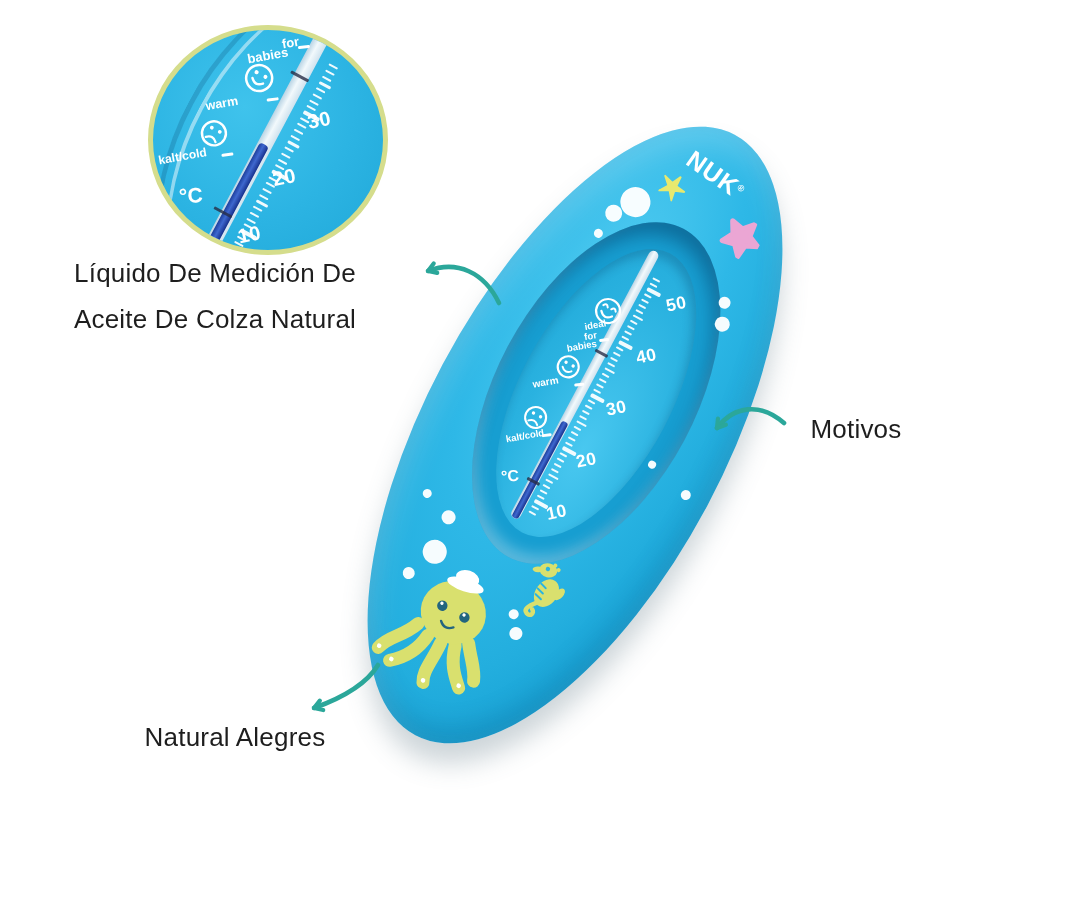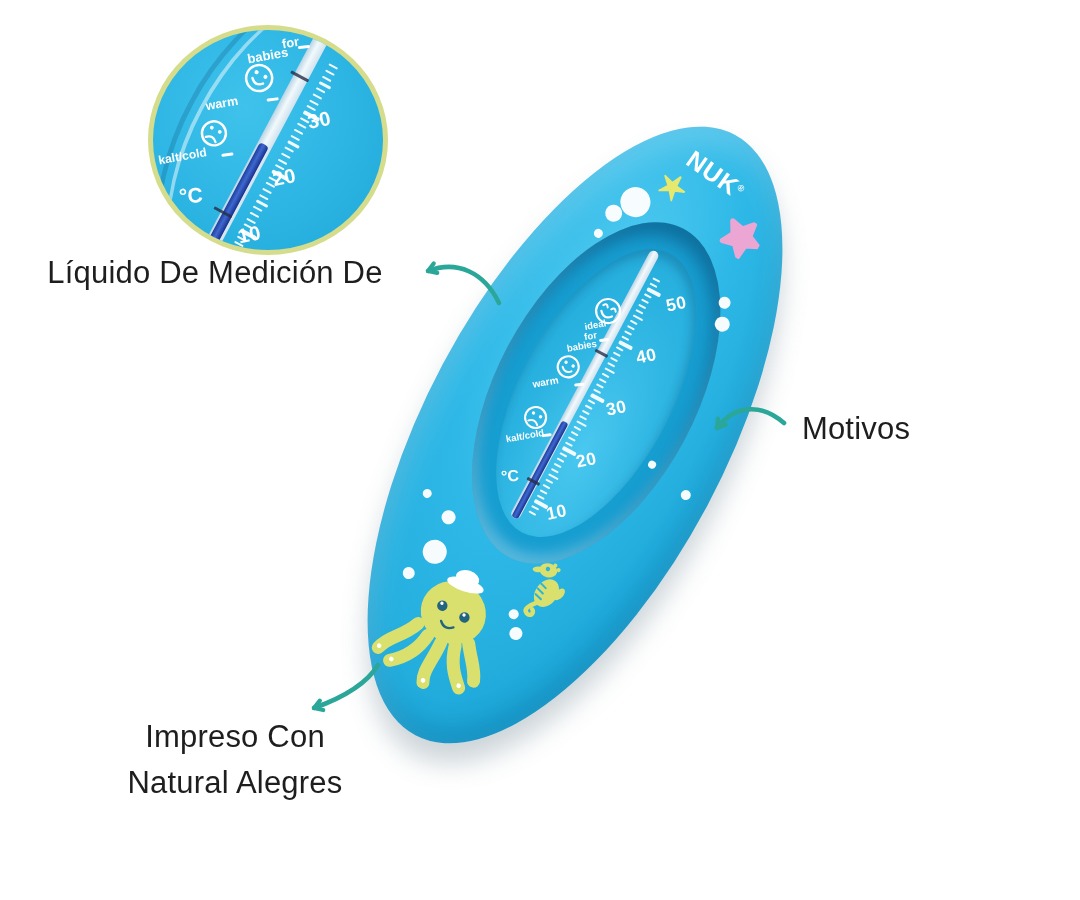--- a/index.html
+++ b/index.html
@@ -2,21 +2,21 @@
 <html><head>
 <meta charset="utf-8">
 <style>
   html,body{margin:0;padding:0;background:#ffffff;}
   #canvas{position:relative;width:1080px;height:900px;background:#ffffff;overflow:hidden;
           font-family:"Liberation Sans",sans-serif;}
   .abs{position:absolute;}
 
   
   .annotation{position:absolute;text-align:center;color:#1e1e1e;font-weight:500;
-              font-size:31px;line-height:46px;letter-spacing:.2px;}
+              font-size:26px;line-height:46px;letter-spacing:.2px;}
 
   
   #product{position:absolute;left:425px;top:95px;width:300px;height:680px;border-radius:50%;
            transform:rotate(28deg);transform-origin:center;
            background:radial-gradient(ellipse at 38% 32%, #55cef2 0%, #2eb8e7 38%, #23aede 62%, #149fd3 84%, #0d92c6 100%);
            box-shadow:9px 18px 26px rgba(90,115,130,.30), inset 10px 14px 30px rgba(255,255,255,.22), inset -8px -14px 24px rgba(0,60,100,.18);}
   #window-ridge{position:absolute;left:49px;top:107px;width:200px;height:372px;border-radius:50%;
            background:#179ed1;
            box-shadow:inset 0 14px 18px rgba(0,45,85,.42), inset 0 -10px 14px rgba(255,255,255,.30);}
   #window-floor{position:absolute;left:73px;top:135px;width:152px;height:316px;border-radius:50%;
@@ -315,26 +315,26 @@
       <div class="icon-dash" style="left:108px;top:66px;width:12px;height:3.2px;"></div>
       <span class="scale-label" style="left:86px;top:92px;font-size:13px;">babies</span>
       <span class="scale-label" style="left:68px;top:156px;font-size:12.5px;">warm</span>
       <span class="scale-label" style="left:58px;top:221px;font-size:12px;">kalt/cold</span>
       <span class="unit-label" style="left:84px;top:252px;font-size:21px;">°C</span>
     </div>
   </div>
 
   <div class="annotation" style="left:20px;top:250px;width:390px;">
     <div>Líquido De Medición De</div>
+    <div>Aceite De Colza Natural</div>
   </div>
   <div class="annotation" style="left:761px;top:406px;width:190px;">
     <div>Motivos</div>
   </div>
   <div class="annotation" style="left:35px;top:714px;width:400px;">
-    <div>Impreso Con</div>
     <div>Natural Alegres</div>
   </div>
 
   <svg id="arrows">
     <defs>
       <marker id="head" markerUnits="userSpaceOnUse" markerWidth="18" markerHeight="18" refX="12" refY="8" orient="auto">
         <path d="M4,3 L12,8 L4,13" fill="none" stroke="#2BA79A" stroke-width="4.2" stroke-linecap="round" stroke-linejoin="round"></path>
       </marker>
     </defs>
     <g fill="none" stroke="#2BA79A" stroke-width="4.6" stroke-linecap="round">

